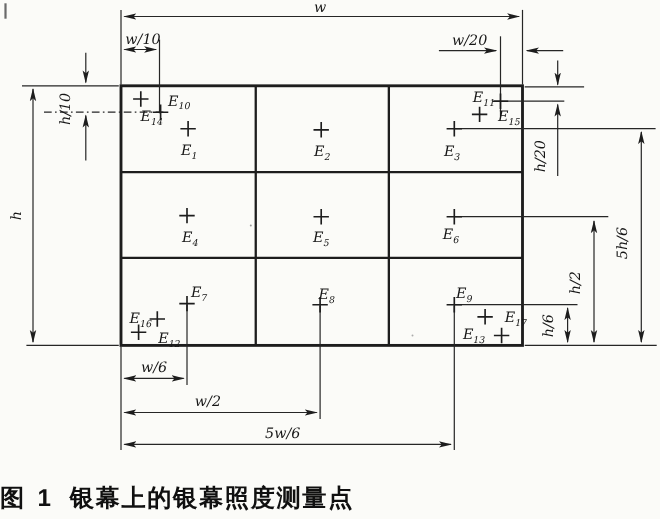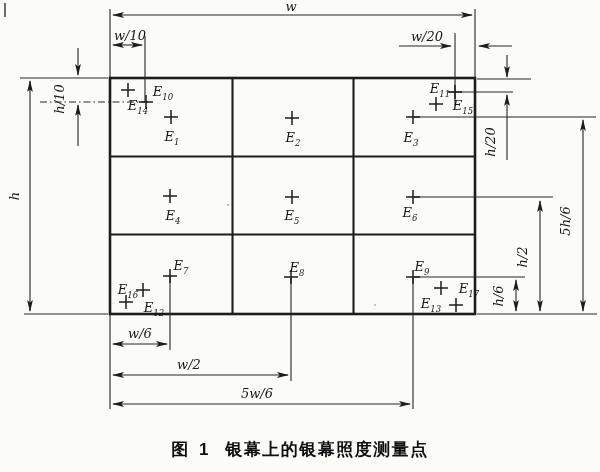--- a/index.html
+++ b/index.html
@@ -12,24 +12,24 @@
   .stage{position:absolute;left:0;top:0;width:600px;height:472px;}
   svg text{
     font-family:"DejaVu Serif","Liberation Serif",serif;
     font-style:italic;
     font-size:13px;
     fill:#161616;
   }
   svg .sub{font-size:8.5px;}
   .caption{
     position:absolute;left:0;top:438px;width:600px;
-    text-align:center;
+    text-align:left;
     font-family:"Liberation Sans",sans-serif;
     font-weight:bold;
-    font-size:17px;
+    font-size:22px;
     color:#101010;
     letter-spacing:1.5px;
     white-space:nowrap;
   }
   .caption .fig-no{margin-right:14px;letter-spacing:3px;}
 </style>
 </head>
 <body>
 
 <div class="stage">

